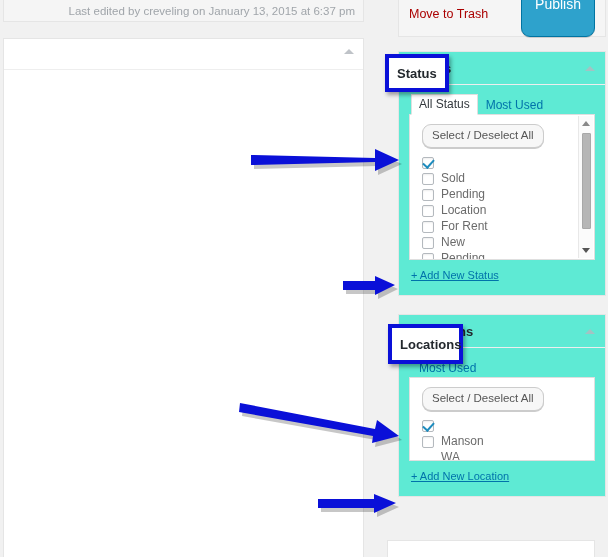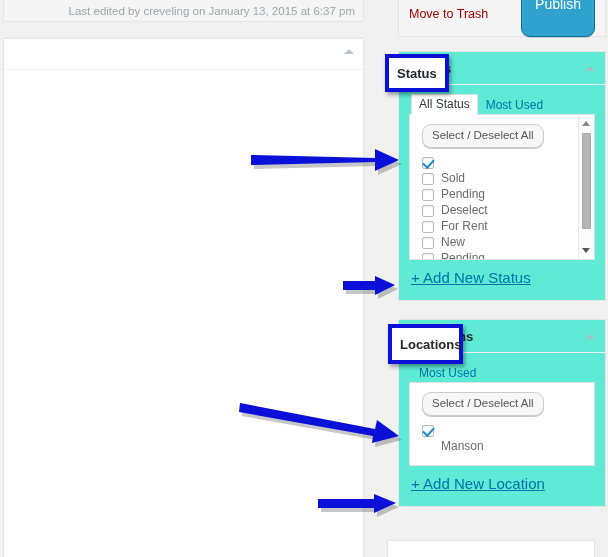--- a/index.html
+++ b/index.html
@@ -256,21 +256,21 @@
     top: 17px;
     height: 96px;
     background: #b6b6b6;
     border: 1px solid #a8a8a8;
     border-radius: 1px;
   }
 
   .addnew-link {
     display: inline-block;
     margin: 9px 0 4px 2px;
-    font-size: 15px;
+    font-size: 11px;
     color: #0073aa;
     text-decoration: underline;
     cursor: pointer;
   }
 
   
   #stub-box {
     position: absolute;
     left: 387px;
     top: 540px;
@@ -349,21 +349,21 @@
             <li>
               <span class="cb checked"></span>
               <span class="cb-label">Sold</span>
             </li>
             <li>
               <span class="cb"></span>
               <span class="cb-label">Pending</span>
             </li>
             <li>
               <span class="cb"></span>
-              <span class="cb-label">Deselect</span>
+              <span class="cb-label">Location</span>
             </li>
             <li>
               <span class="cb"></span>
               <span class="cb-label">For Rent</span>
             </li>
             <li>
               <span class="cb"></span>
               <span class="cb-label">New</span>
             </li>
             <li>
@@ -398,20 +398,24 @@
           <a class="tax-tab">Most Used</a>
         </div>
 
         <div class="checklist-wrap" style="height:83px;">
           <button class="selectall-btn">Select / Deselect All</button>
 
           <ul class="checklist">
             <li>
               <span class="cb checked"></span>
               <span class="cb-label">Manson</span>
+            </li>
+            <li>
+              <span class="cb"></span>
+              <span class="cb-label">WA</span>
             </li>
           </ul>
         </div>
 
         <a class="addnew-link">+ Add New Location</a>
       </div>
     </div>
 
   </div>
 

